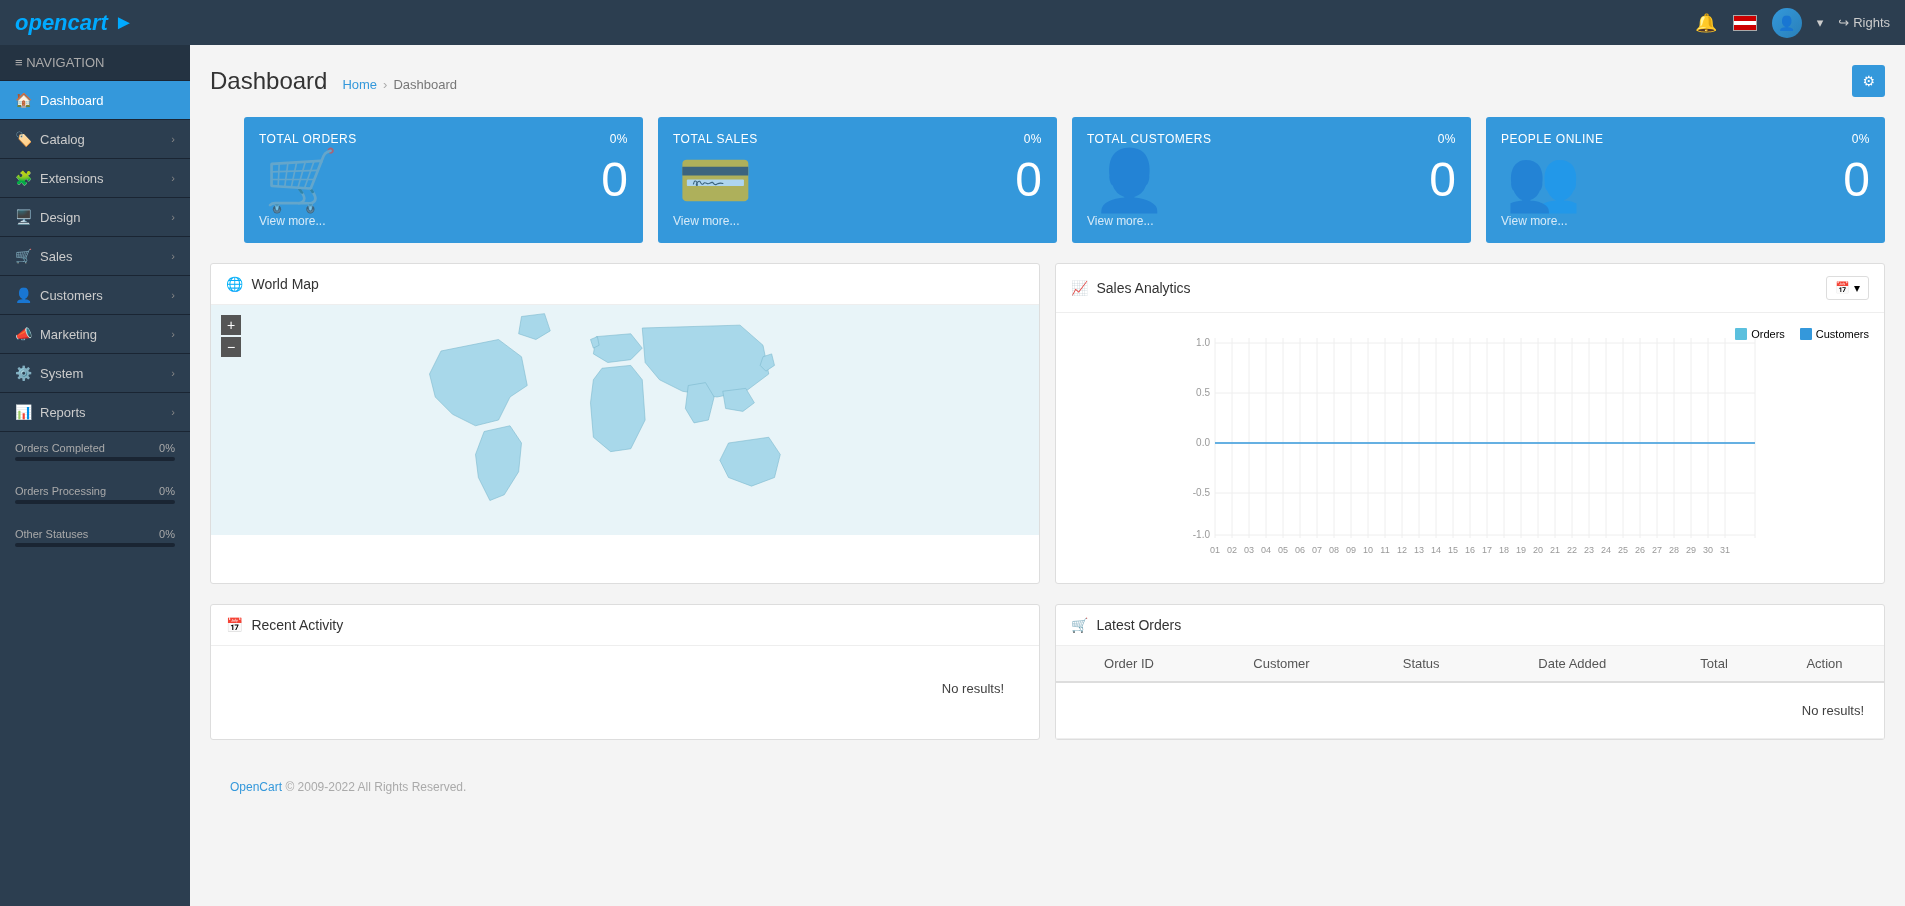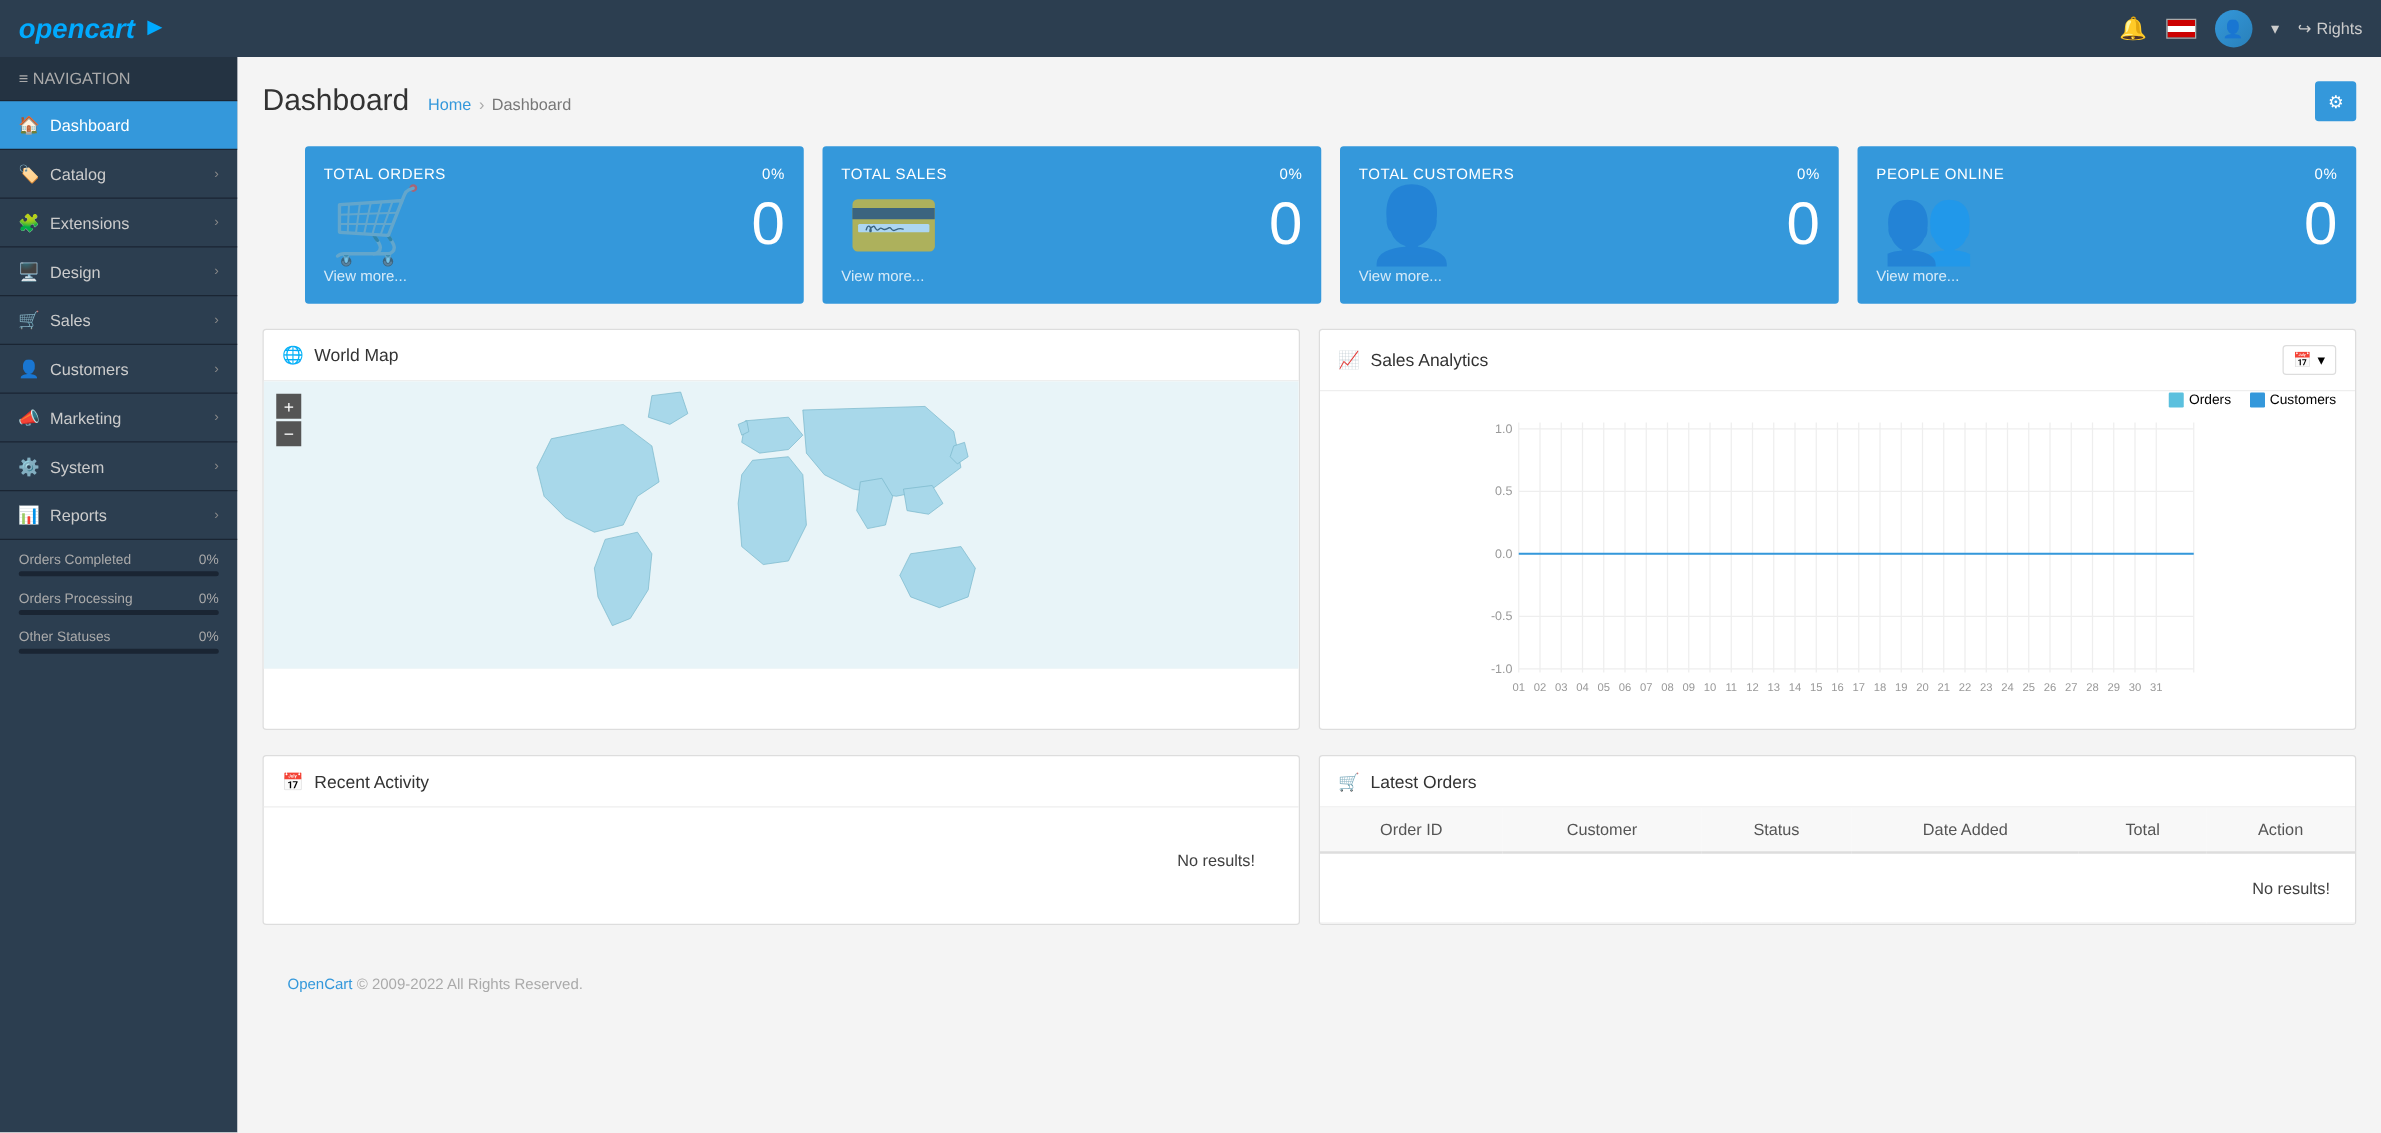--- a/index.html
+++ b/index.html
@@ -127,21 +127,21 @@
     .nav-chevron {
       font-size: 11px;
       color: #888;
     }
 
     
     .order-status-section {
       padding: 10px 15px;
     }
     .order-status-item {
-      margin-bottom: 12px;
+      margin-bottom: 24px;
     }
     .order-status-label {
       display: flex;
       justify-content: space-between;
       color: #aaa;
       font-size: 11px;
       margin-bottom: 3px;
     }
     .progress-bar-bg {
       background: #1a2533;
@@ -318,21 +318,21 @@
     .chart-container {
       padding: 15px;
       height: 270px;
       position: relative;
     }
     .chart-legend {
       display: flex;
       gap: 15px;
       font-size: 11px;
       position: absolute;
-      top: 1px;
+      top: 15px;
       right: 15px;
     }
     .legend-item {
       display: flex;
       align-items: center;
       gap: 4px;
     }
     .legend-dot {
       width: 12px;
       height: 12px;

